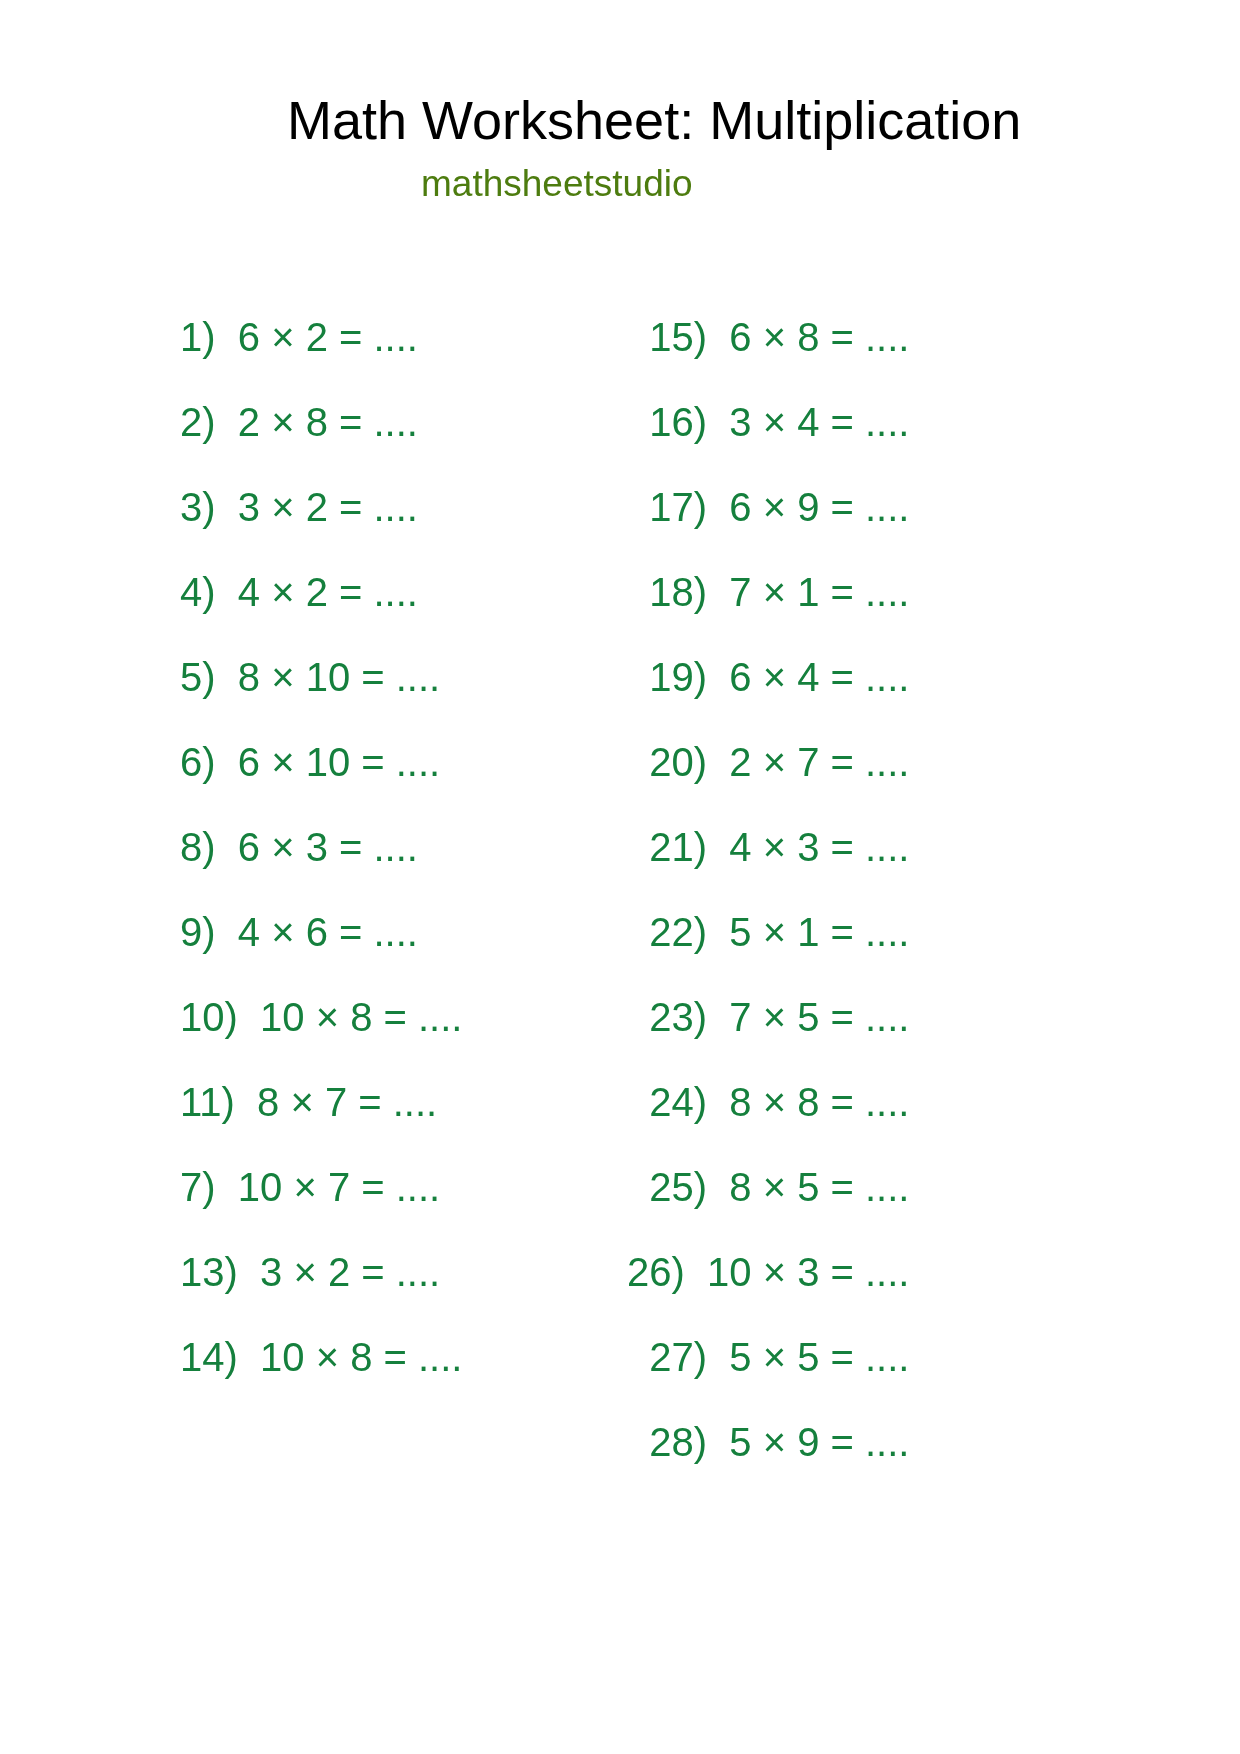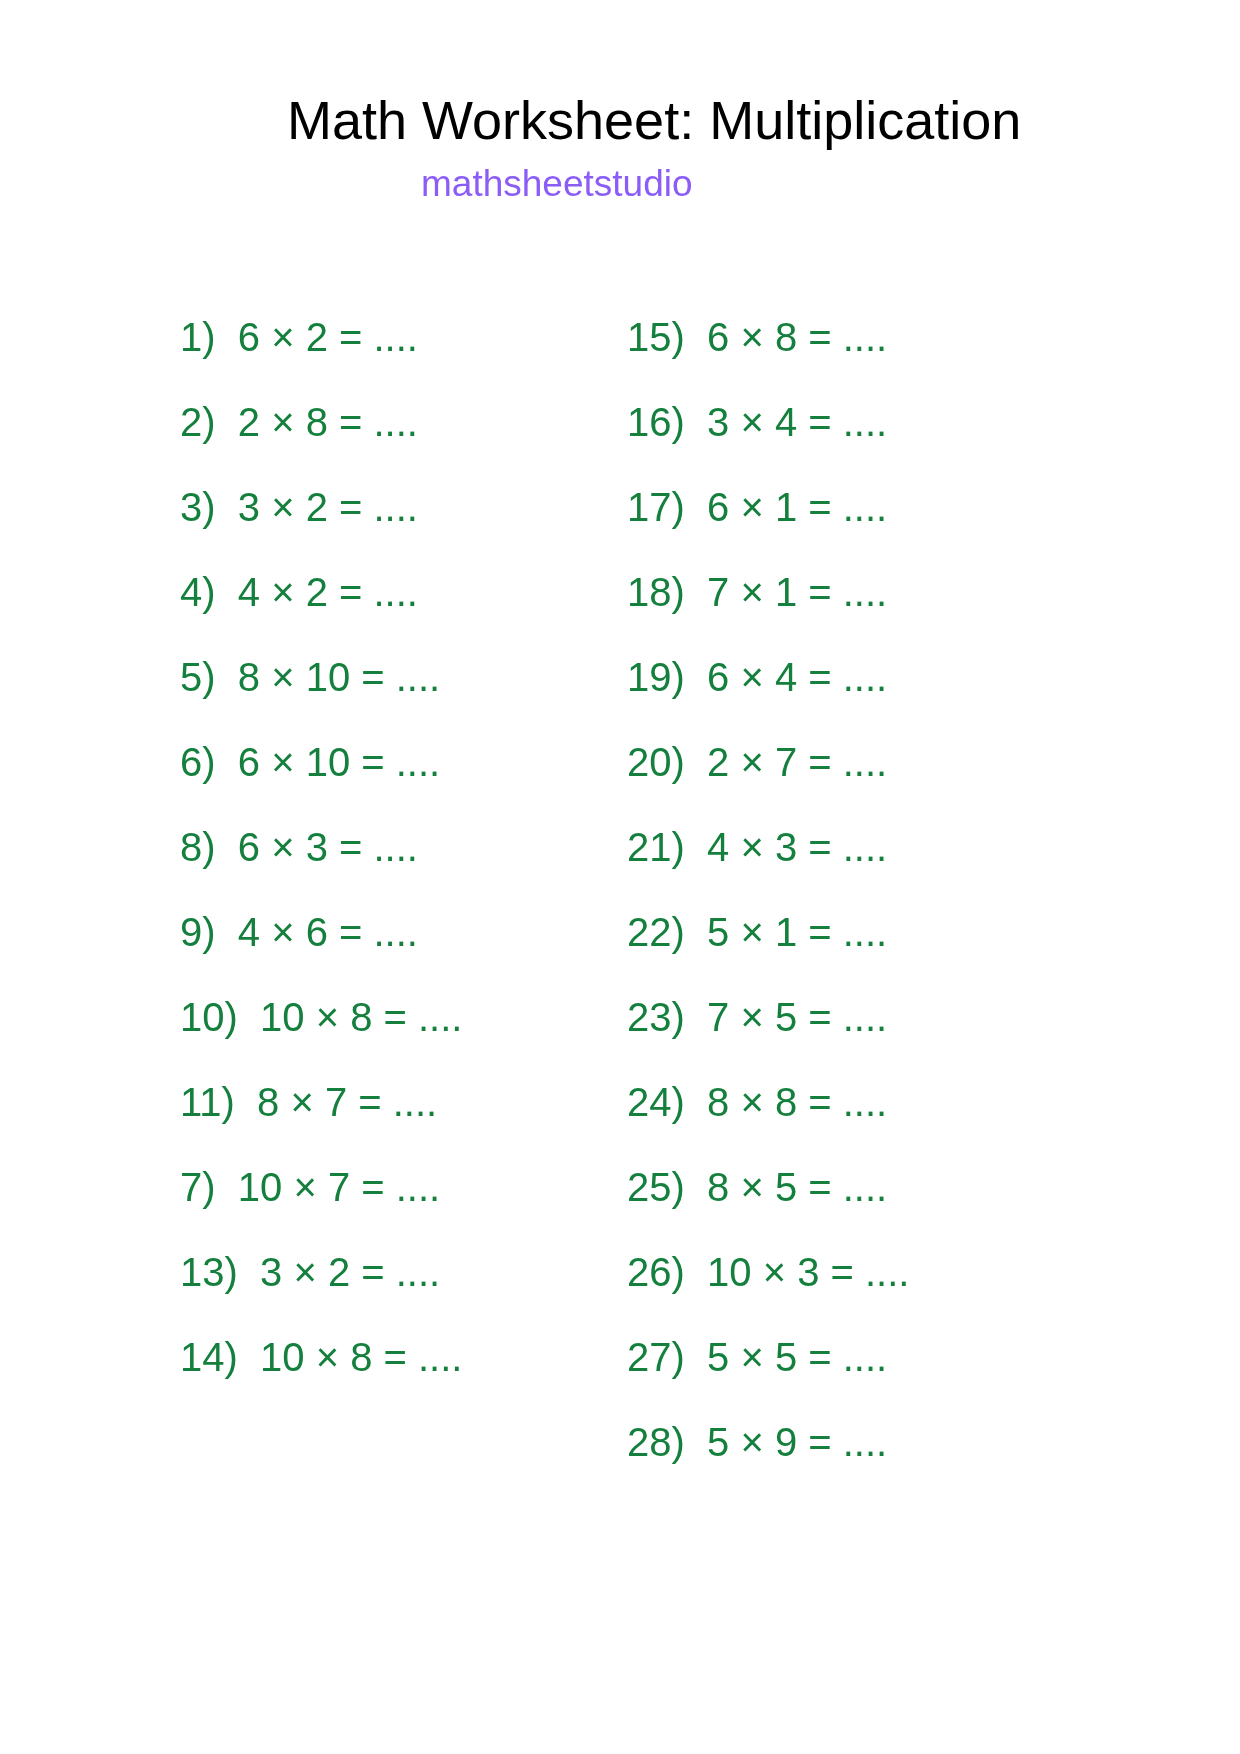--- a/index.html
+++ b/index.html
@@ -24,28 +24,28 @@
       white-space: nowrap;
       color: #000000;
     }
     .subtitle {
       position: absolute;
       left: 421px;
       top: 162px;
       font-size: 37px;
       line-height: 44px;
       white-space: nowrap;
-      color: #8b5cf6;
+      color: #4d7c0f;
     }
     .column {
       position: absolute;
       top: 312px;
     }
     .col-left { left: 180px; }
-    .col-right { left: 627px; }
+    .col-right { left: 627px; text-align: right; }
     .problem {
       height: 85px;
       font-size: 40px;
       line-height: 50px;
       white-space: pre;
       color: #15803d;
     }
     .num { }
   </style>
 </head>
@@ -67,21 +67,21 @@
     <div class="problem"><span class="num">10)</span>  <span>10 × 8 = ....</span></div>
     <div class="problem"><span class="num">11)</span>  <span>8 × 7 = ....</span></div>
     <div class="problem"><span class="num">7)</span>  <span>10 × 7 = ....</span></div>
     <div class="problem"><span class="num">13)</span>  <span>3 × 2 = ....</span></div>
     <div class="problem"><span class="num">14)</span>  <span>10 × 8 = ....</span></div>
   </div>
 
   <div class="column col-right">
     <div class="problem"><span class="num">15)</span>  <span>6 × 8 = ....</span></div>
     <div class="problem"><span class="num">16)</span>  <span>3 × 4 = ....</span></div>
-    <div class="problem"><span class="num">17)</span>  <span>6 × 1 = ....</span></div>
+    <div class="problem"><span class="num">17)</span>  <span>6 × 9 = ....</span></div>
     <div class="problem"><span class="num">18)</span>  <span>7 × 1 = ....</span></div>
     <div class="problem"><span class="num">19)</span>  <span>6 × 4 = ....</span></div>
     <div class="problem"><span class="num">20)</span>  <span>2 × 7 = ....</span></div>
     <div class="problem"><span class="num">21)</span>  <span>4 × 3 = ....</span></div>
     <div class="problem"><span class="num">22)</span>  <span>5 × 1 = ....</span></div>
     <div class="problem"><span class="num">23)</span>  <span>7 × 5 = ....</span></div>
     <div class="problem"><span class="num">24)</span>  <span>8 × 8 = ....</span></div>
     <div class="problem"><span class="num">25)</span>  <span>8 × 5 = ....</span></div>
     <div class="problem"><span class="num">26)</span>  <span>10 × 3 = ....</span></div>
     <div class="problem"><span class="num">27)</span>  <span>5 × 5 = ....</span></div>

